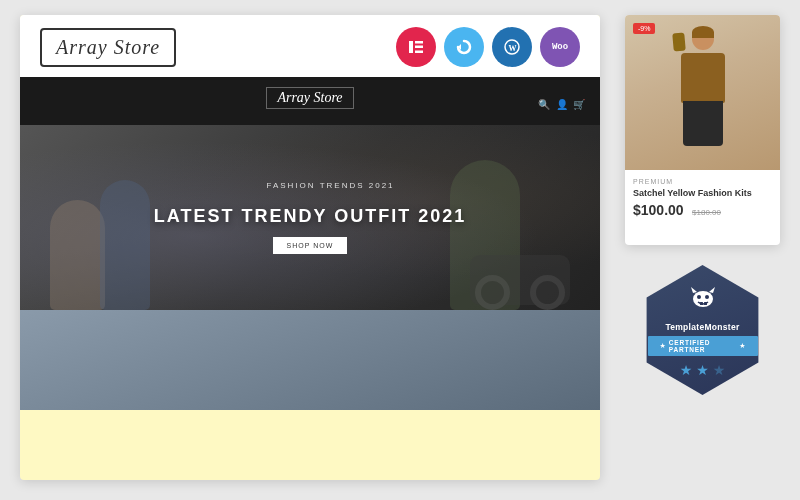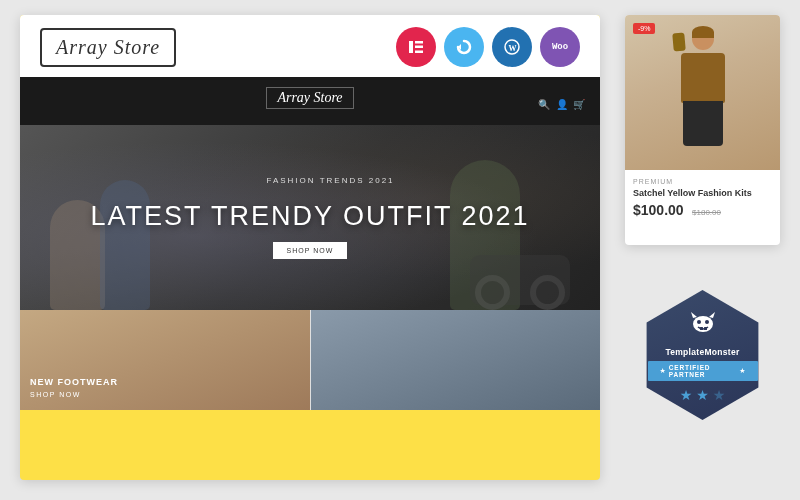--- a/index.html
+++ b/index.html
@@ -12,21 +12,21 @@
       position: relative;
     }
 
     
     .main-card {
       position: absolute;
       left: 20px;
       top: 15px;
       width: 580px;
       height: 465px;
-      background: #fde047;
+      background: #fef9c3;
       border-radius: 4px;
       overflow: hidden;
       box-shadow: 0 2px 12px rgba(0,0,0,0.15);
     }
 
     
     .card-header {
       padding: 12px 20px 10px;
       display: flex;
       align-items: center;
@@ -143,22 +143,22 @@
       letter-spacing: 2px;
       text-transform: uppercase;
       margin-bottom: 16px;
       position: relative;
       z-index: 2;
       padding-left: 41px;
     }
 
     .hero-title {
       color: #fff;
-      font-size: 27px;
-      font-weight: 400;
+      font-size: 18px;
+      font-weight: 700;
       text-transform: uppercase;
       letter-spacing: 2px;
       text-align: left;
       position: relative;
       z-index: 2;
       text-shadow: 0 2px 6px rgba(0,0,0,0.5);
     }
 
     .hero-btn {
       margin-top: 10px;
@@ -326,21 +326,21 @@
     }
 
     
     .tm-badge {
       position: absolute;
       right: 20px;
       top: 265px;
       width: 155px;
       height: 155px;
       display: flex;
-      align-items: flex-end;
+      align-items: flex-start;
       justify-content: center;
     }
   </style>
 </head>
 <body>
 
 <div class="main-card">
 
   <div class="card-header">
     <div class="logo-box">
@@ -402,27 +402,20 @@
       <div style="position:absolute;left:5px;bottom:-5px;width:35px;height:35px;border-radius:50%;border:6px solid rgba(90,90,90,0.9);"></div>
       <div style="position:absolute;right:5px;bottom:-5px;width:35px;height:35px;border-radius:50%;border:6px solid rgba(90,90,90,0.9);"></div>
     </div>
 
     <div class="hero-subtitle">Fashion Trends 2021</div>
     <div class="hero-title">LATEST TRENDY OUTFIT 2021</div>
     <button class="hero-btn">SHOP NOW</button>
   </div>
 
   <div class="categories">
-    <div class="cat-item" style="border-right:1px solid #e0e0e0;">
-      <div style="position:absolute;top:0;left:0;right:0;bottom:0;background:linear-gradient(160deg, #c4a882 0%, #9e7a5a 100%);"></div>
-      <div style="position:relative;z-index:2;" class="cat-label">
-        <span>NEW FOOTWEAR</span>
-        <span class="cat-sublabel">SHOP NOW</span>
-      </div>
-    </div>
     <div class="cat-item">
       <div style="position:absolute;top:0;left:0;right:0;bottom:0;background:linear-gradient(160deg, #8a9aaa 0%, #5a6a7a 100%);"></div>
     </div>
   </div>
 
 </div>
 
 <div class="product-panel">
   <span class="sale-badge">-9%</span>
 

